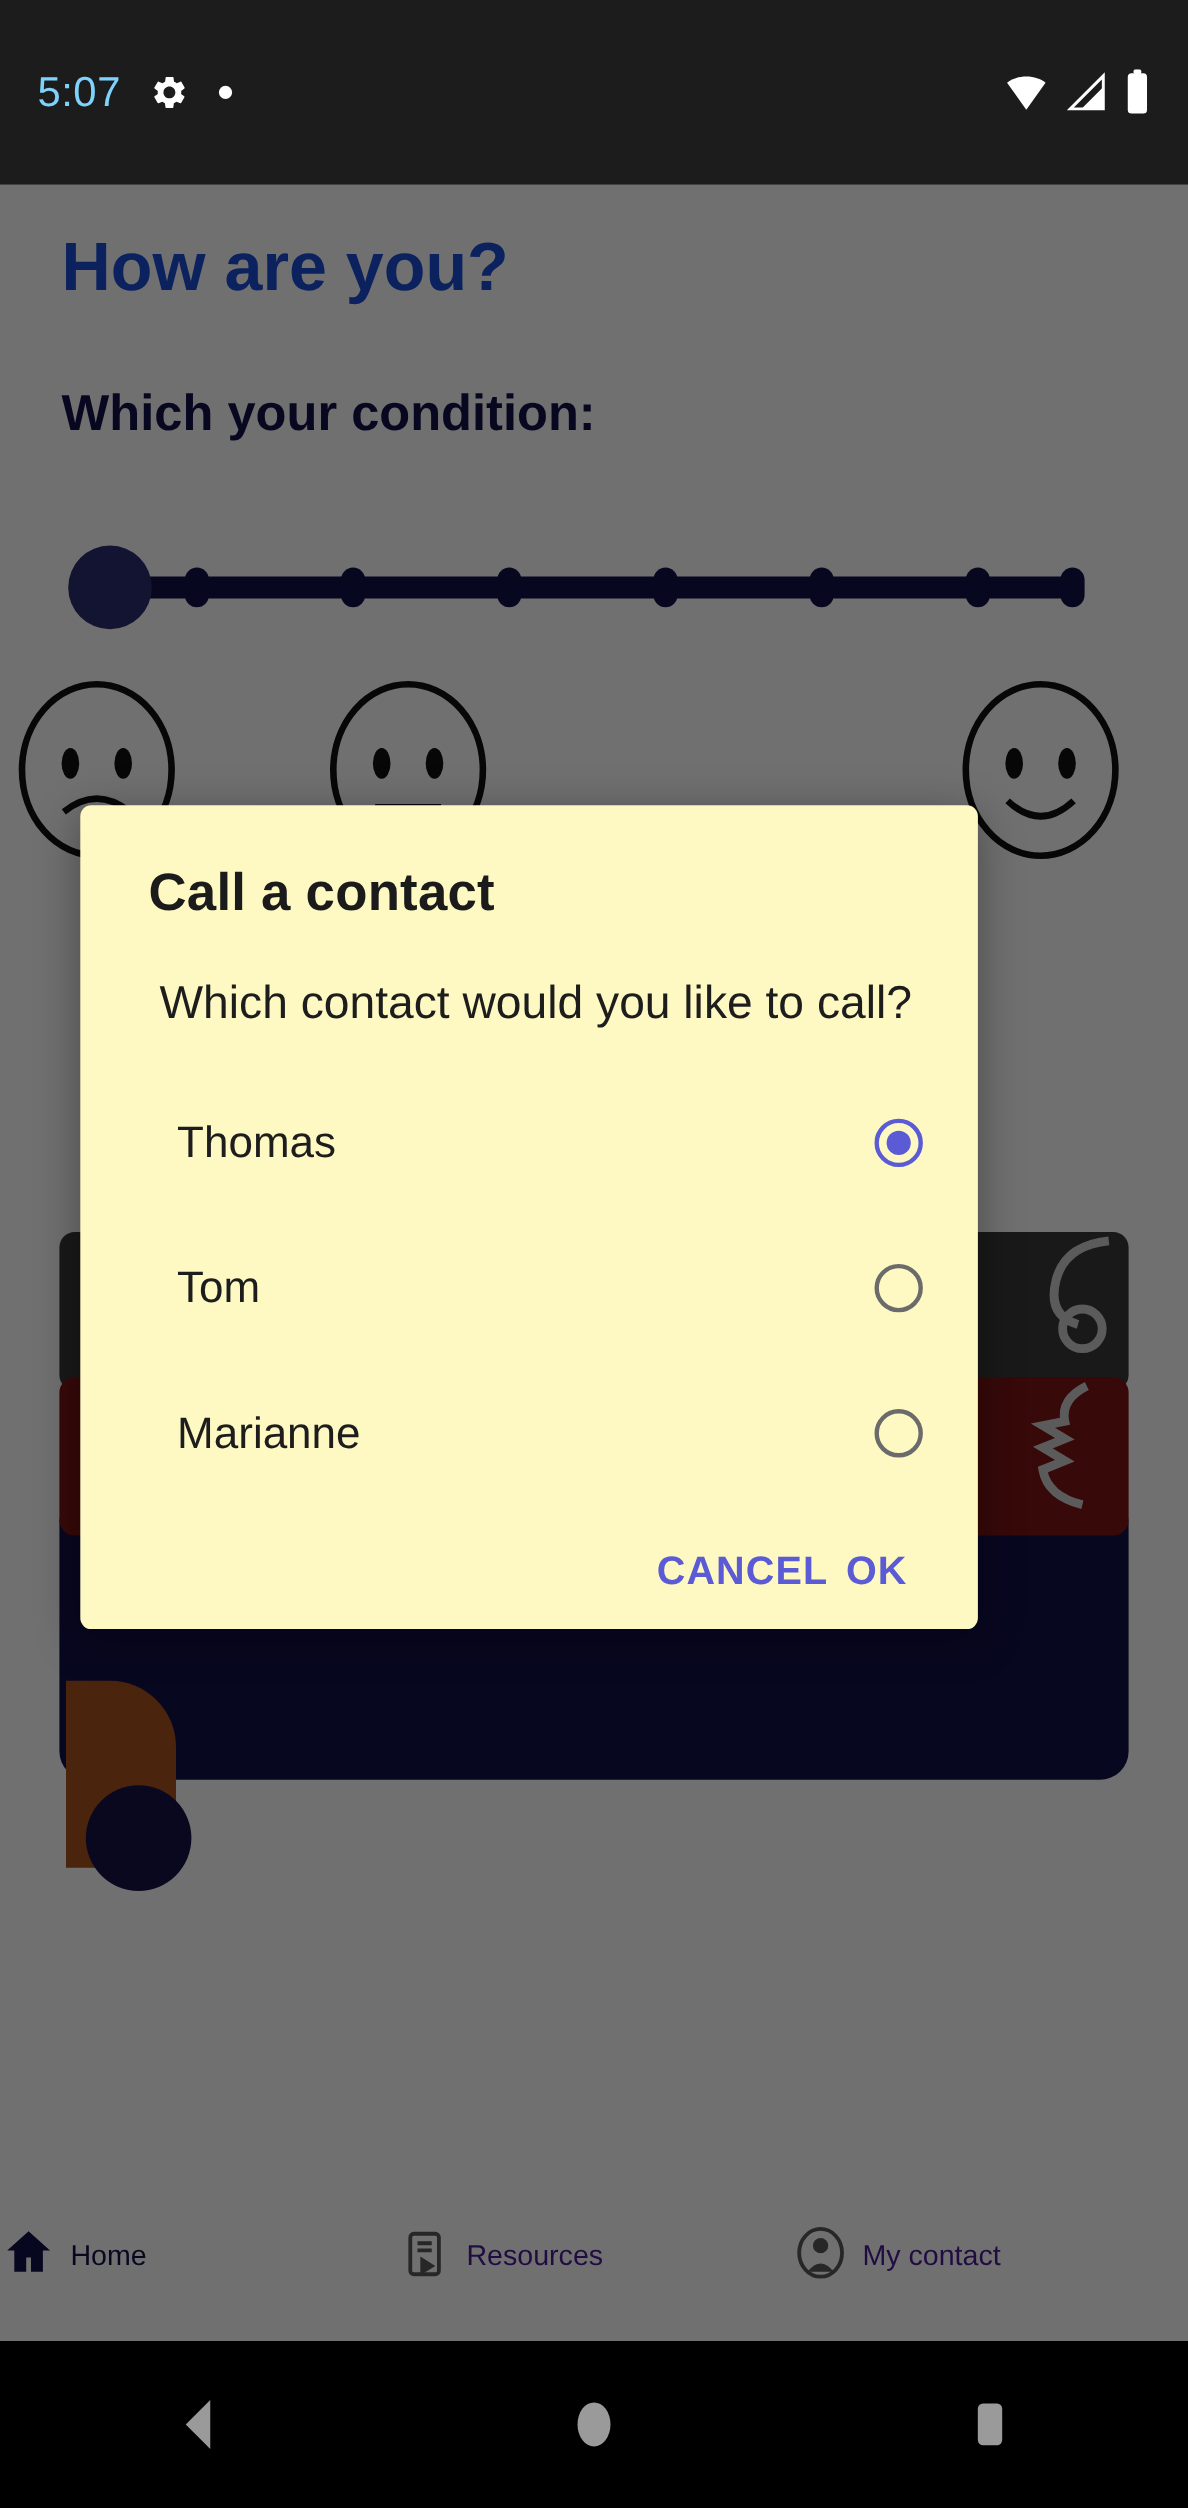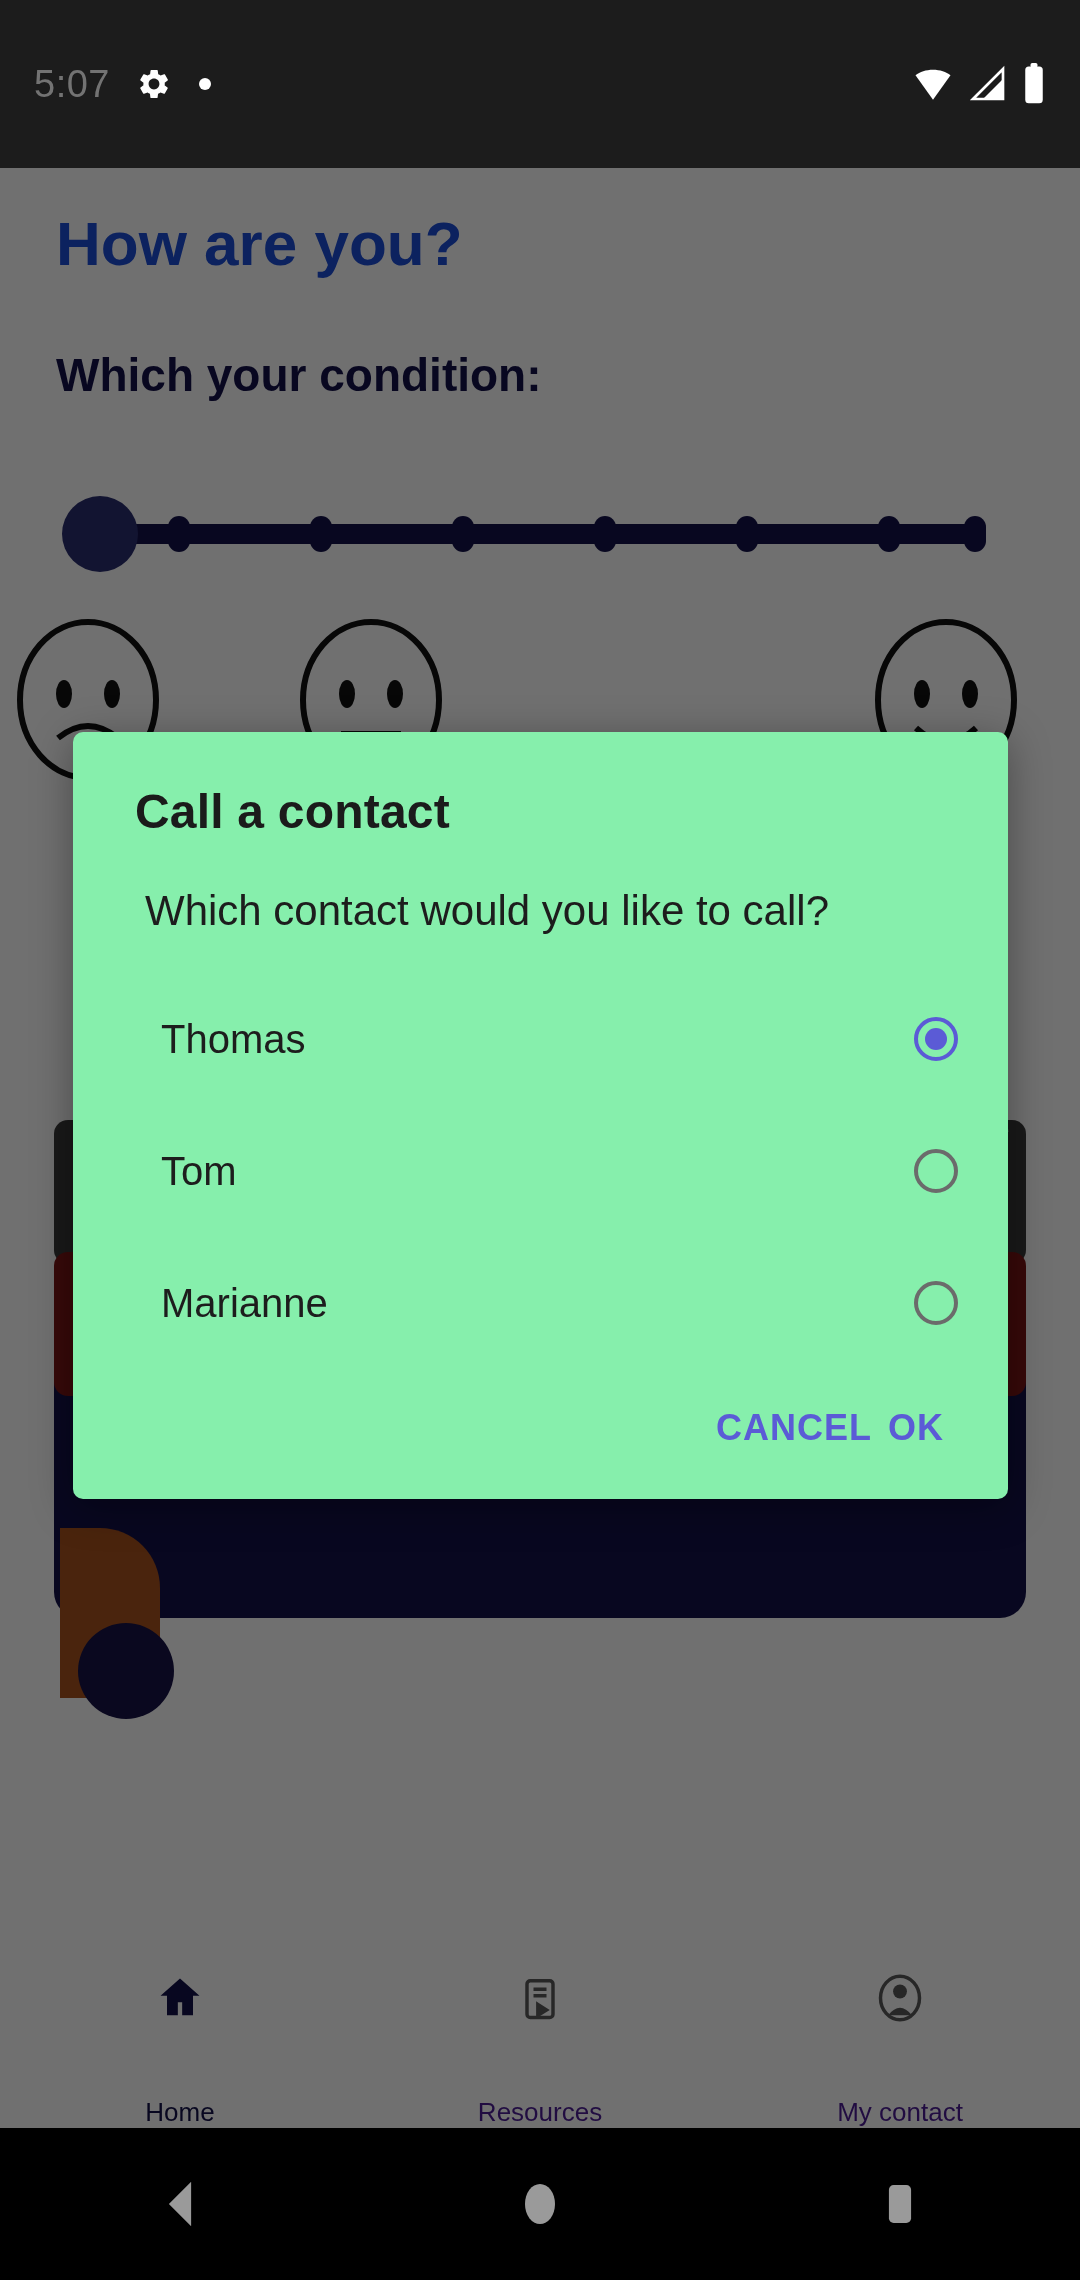--- a/index.html
+++ b/index.html
@@ -20,21 +20,21 @@
   #status-bar {
     position: absolute; left: 0; top: 0;
     width: 1080px; height: 168px;
     background: #1c1c1c;
     display: flex; align-items: center;
     padding: 0 34px;
     z-index: 5;
   }
   #status-left { display: flex; align-items: center; gap: 26px; }
   #status-time {
-    color: #737373; font-size: 38px; letter-spacing: .5px;
+    color: #7dd3fc; font-size: 38px; letter-spacing: .5px;
   }
   #status-right {
     margin-left: auto; display: flex; align-items: center; gap: 14px;
   }
   .sb-icon { display: block; }
 
   
   #app-content {
     position: absolute; left: 0; top: 168px;
     width: 1080px; height: 1960px;
@@ -138,37 +138,36 @@
 
   
   #bottom-nav {
     position: absolute; left: 0; bottom: 0;
     width: 1080px; height: 156px;
     background: #ffffff;
     display: flex;
   }
   .nav-item {
     flex: 1;
-    display: flex; flex-direction: column;
-    align-items: center; justify-content: space-between;
+    display: flex; flex-direction: row;
+    align-items: center; justify-content: flex-start;
     gap: 12px;
   }
   .nav-label { font-size: 26px; color: #4c1d95; }
   .nav-item.active .nav-label { color: #14124a; }
 
   
   #dialog {
     position: absolute;
     left: 73px; top: 732px;
-    width: 935px;
-    background: #86efac;
+    width: 816px;
+    background: #fef9c3;
     border-radius: 10px;
     z-index: 10;
     box-shadow: 0 8px 40px rgba(0,0,0,0.35);
-    padding-bottom: 18px;
   }
   #dialog-title {
     font-size: 48px; font-weight: bold; color: #1b1b1b;
     padding: 52px 62px 0 62px;
     letter-spacing: .2px;
   }
   #dialog-message {
     font-size: 42px; color: #1d1d1d;
     padding: 48px 40px 0 40px;
     margin-left: 32px;

